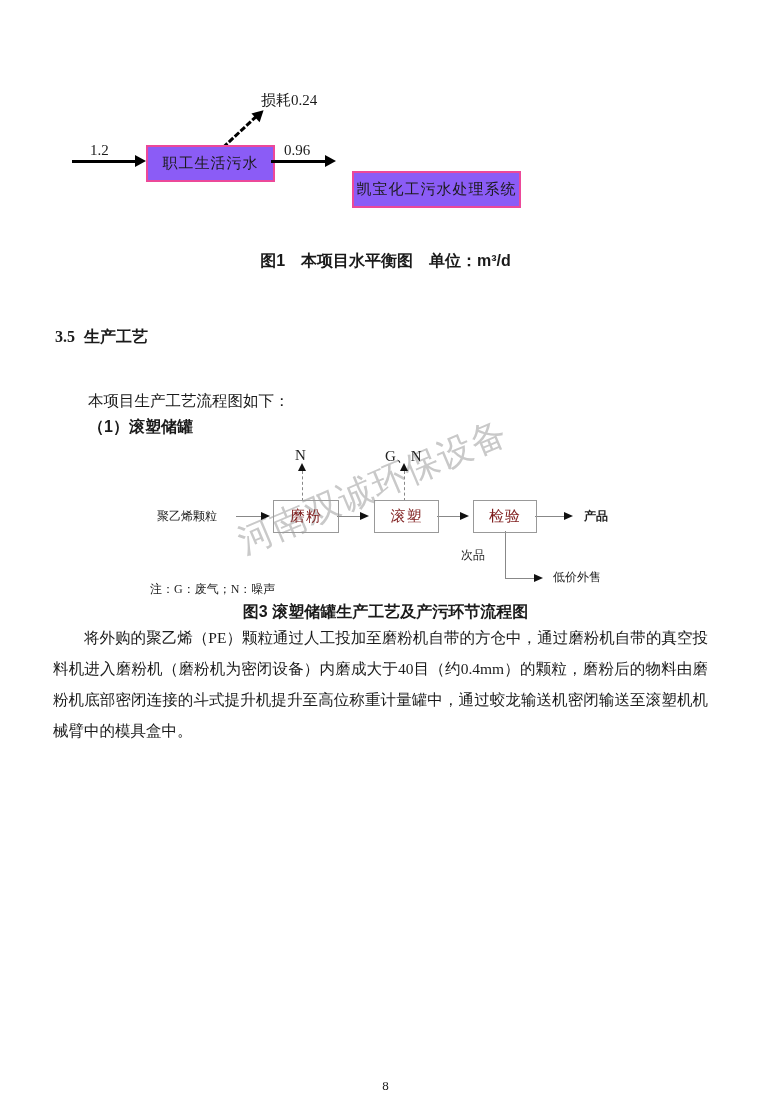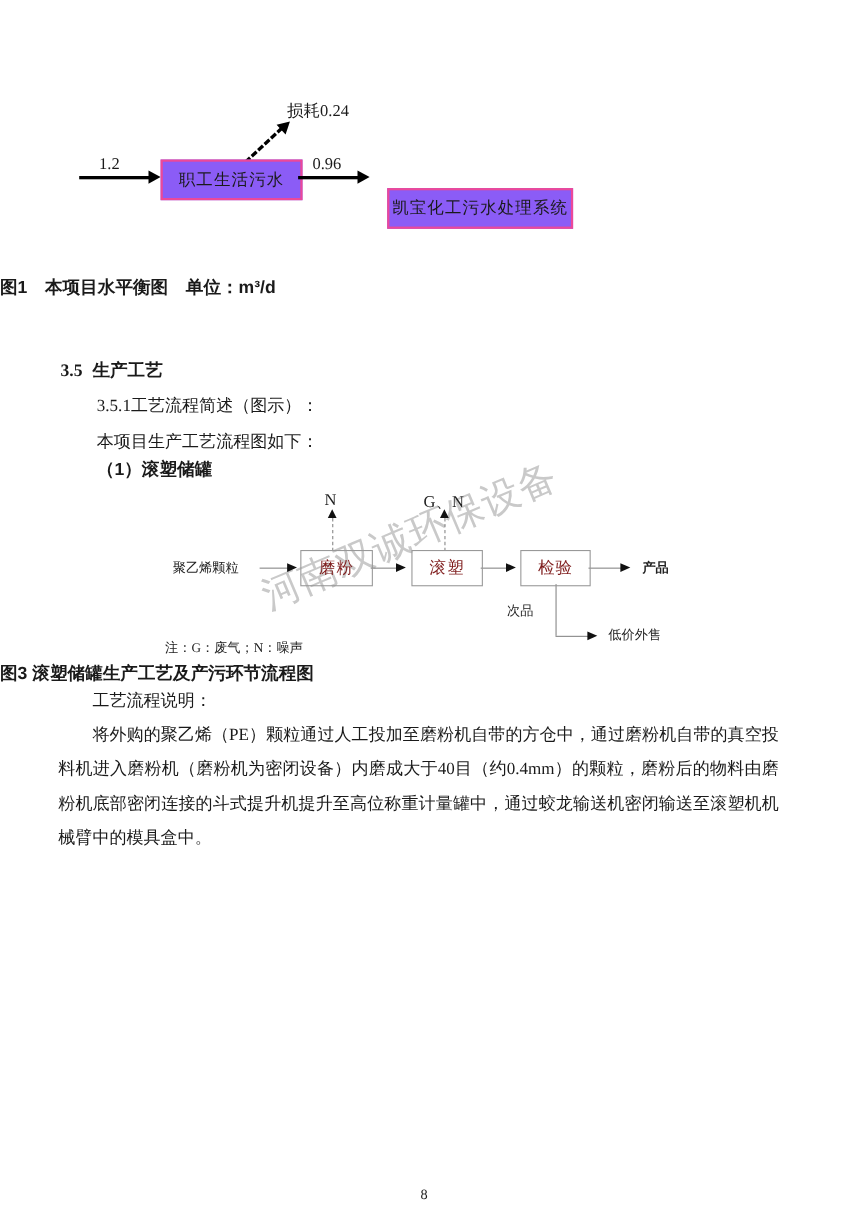--- a/index.html
+++ b/index.html
@@ -20,21 +20,21 @@
   }
   .f1-line{border-top:3px solid #000;height:0;}
   .ah-right-big{width:0;height:0;border-top:6px solid transparent;border-bottom:6px solid transparent;border-left:11px solid #000;}
   .f1-dash{
     height:0;border-top:3px dashed #000;
     transform:rotate(-43deg);transform-origin:0 50%;
   }
   .f1-dash .ah-right-big{position:absolute;left:44px;top:-7px;}
   .f1-num{font-size:15px;}
   .caption{
-    left:0;right:0;
+    left:0;right:0;text-align:center;
     font-family:"Liberation Sans", sans-serif;
     font-weight:bold;font-size:16px;
   }
   
   .h-main{font-size:16px;font-weight:bold;font-family:"Liberation Sans", sans-serif;}
   .h-main .num{font-family:"Liberation Serif", serif;font-weight:bold;margin-right:9px;}
   .h-sub{font-size:15.5px;}
   .h-item{font-size:16px;font-weight:bold;font-family:"Liberation Sans", sans-serif;}
   
   .wm{
@@ -88,21 +88,20 @@
     <div class="abs ah-right-big" style="left:325px;top:155px;"></div>
 
     <div class="abs f1-box" style="left:352px;top:145px;width:165px;height:33px;margin-top:26px;">凯宝化工污水处理系统</div>
 
     <div class="abs caption" style="top:251px;">图1　本项目水平衡图　单位：m³/d</div>
   </div>
 
   <div class="abs h-main" style="left:55px;top:327px;">
     <span class="num">3.5</span><span>生产工艺</span>
   </div>
-  <div class="abs h-sub" style="left:88px;top:359px;">3.5.1工艺流程简述（图示）：</div>
   <div class="abs h-sub" style="left:88px;top:391px;">本项目生产工艺流程图如下：</div>
   <div class="abs h-item" style="left:88px;top:417px;">（1）滚塑储罐</div>
 
   <div>
 
     <div class="abs wm" style="left:240px;top:520px;">河南双诚环保设备</div>
 
     <div class="abs f3-serif" style="left:295px;top:447px;">N</div>
     <div class="abs f3-serif" style="left:385px;top:447px;">G、N</div>
 
@@ -133,19 +132,18 @@
     <div class="abs f3-label" style="left:461px;top:547px;">次品</div>
     <div class="abs f3-line" style="left:505px;top:578px;width:30px;"></div>
     <div class="abs ah-right" style="left:534px;top:574px;"></div>
     <div class="abs f3-label" style="left:553px;top:569px;">低价外售</div>
 
     <div class="abs f3-label" style="left:150px;top:581px;">注：G：废气；N：噪声</div>
     <div class="abs caption" style="top:602px;">图3 滚塑储罐生产工艺及产污环节流程图</div>
   </div>
 
   <div class="abs" id="bodytext">
-    <p>工艺流程说明：</p>
     <p>将外购的聚乙烯（PE）颗粒通过人工投加至磨粉机自带的方仓中，通过磨粉机自带的真空投料机进入磨粉机（磨粉机为密闭设备）内磨成大于40目（约0.4mm）的颗粒，磨粉后的物料由磨粉机底部密闭连接的斗式提升机提升至高位称重计量罐中，通过蛟龙输送机密闭输送至滚塑机机械臂中的模具盒中。</p>
   </div>
 
   <div class="abs pageno">8</div>
 
 </div>
 
 </body></html>

